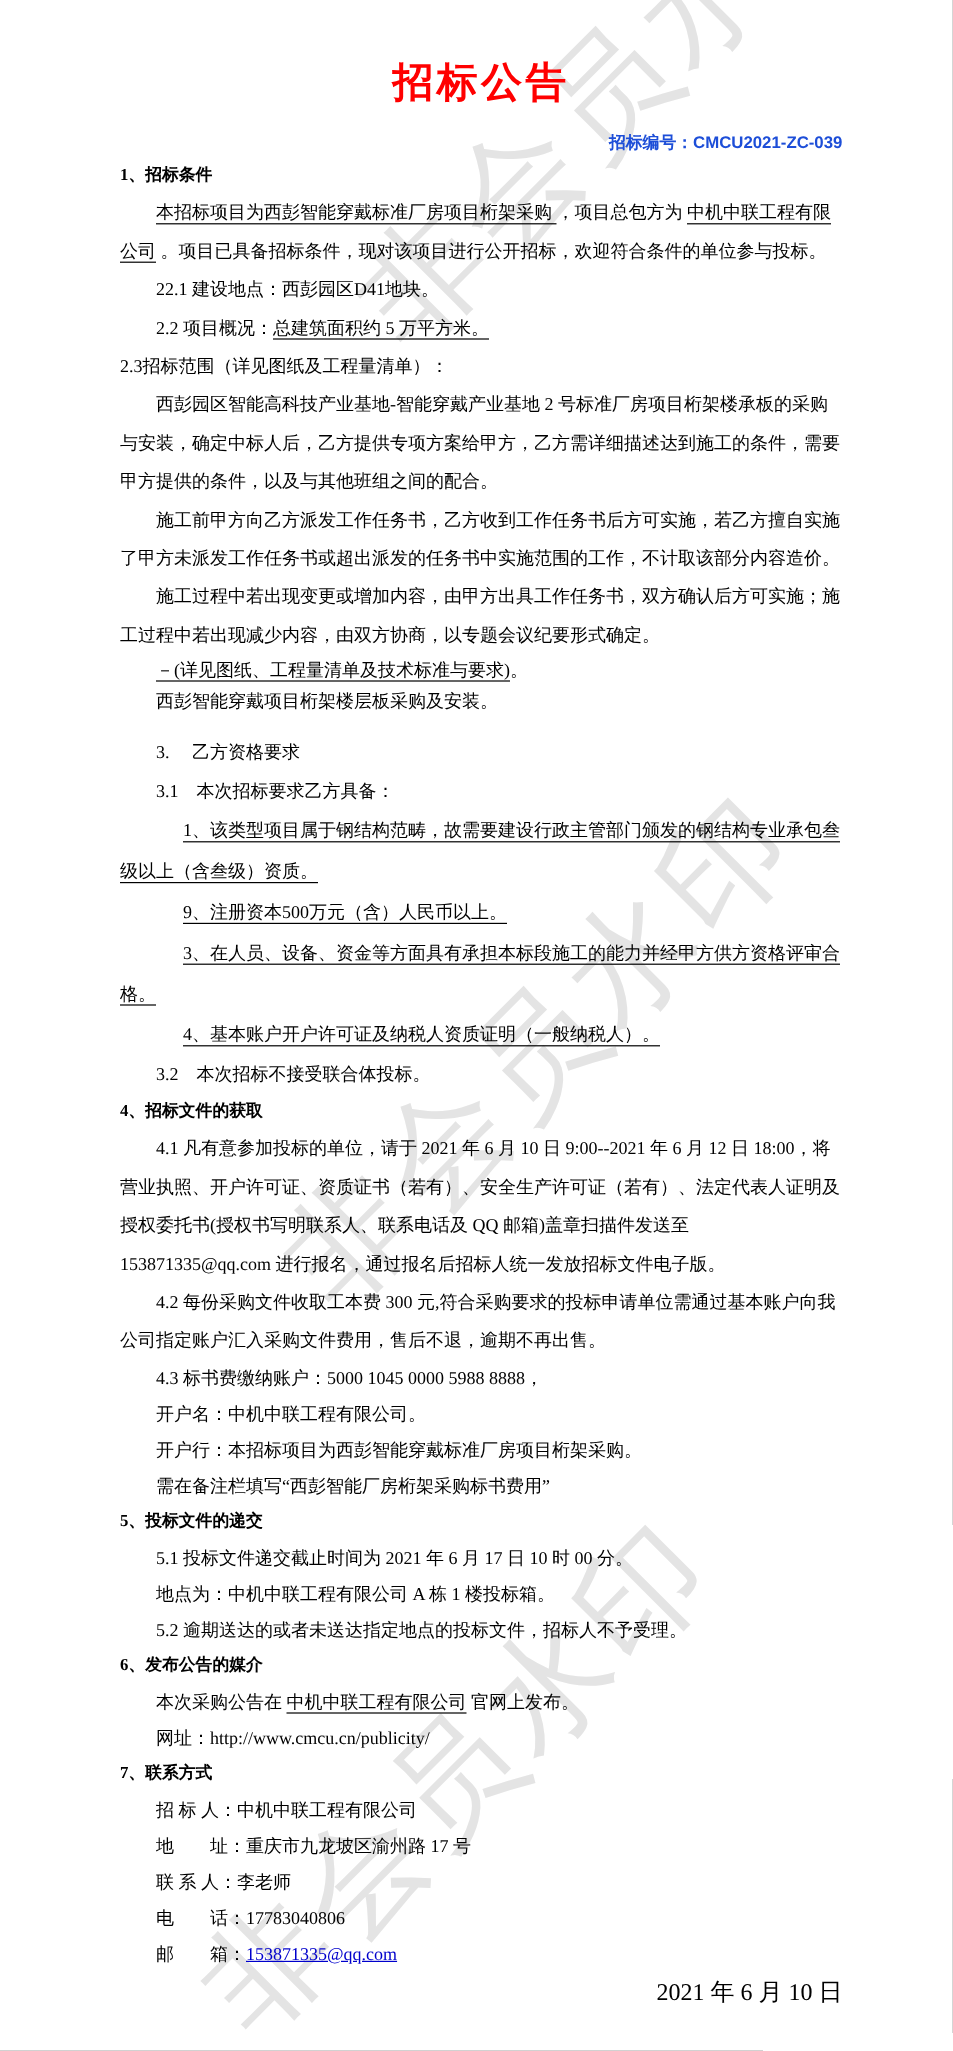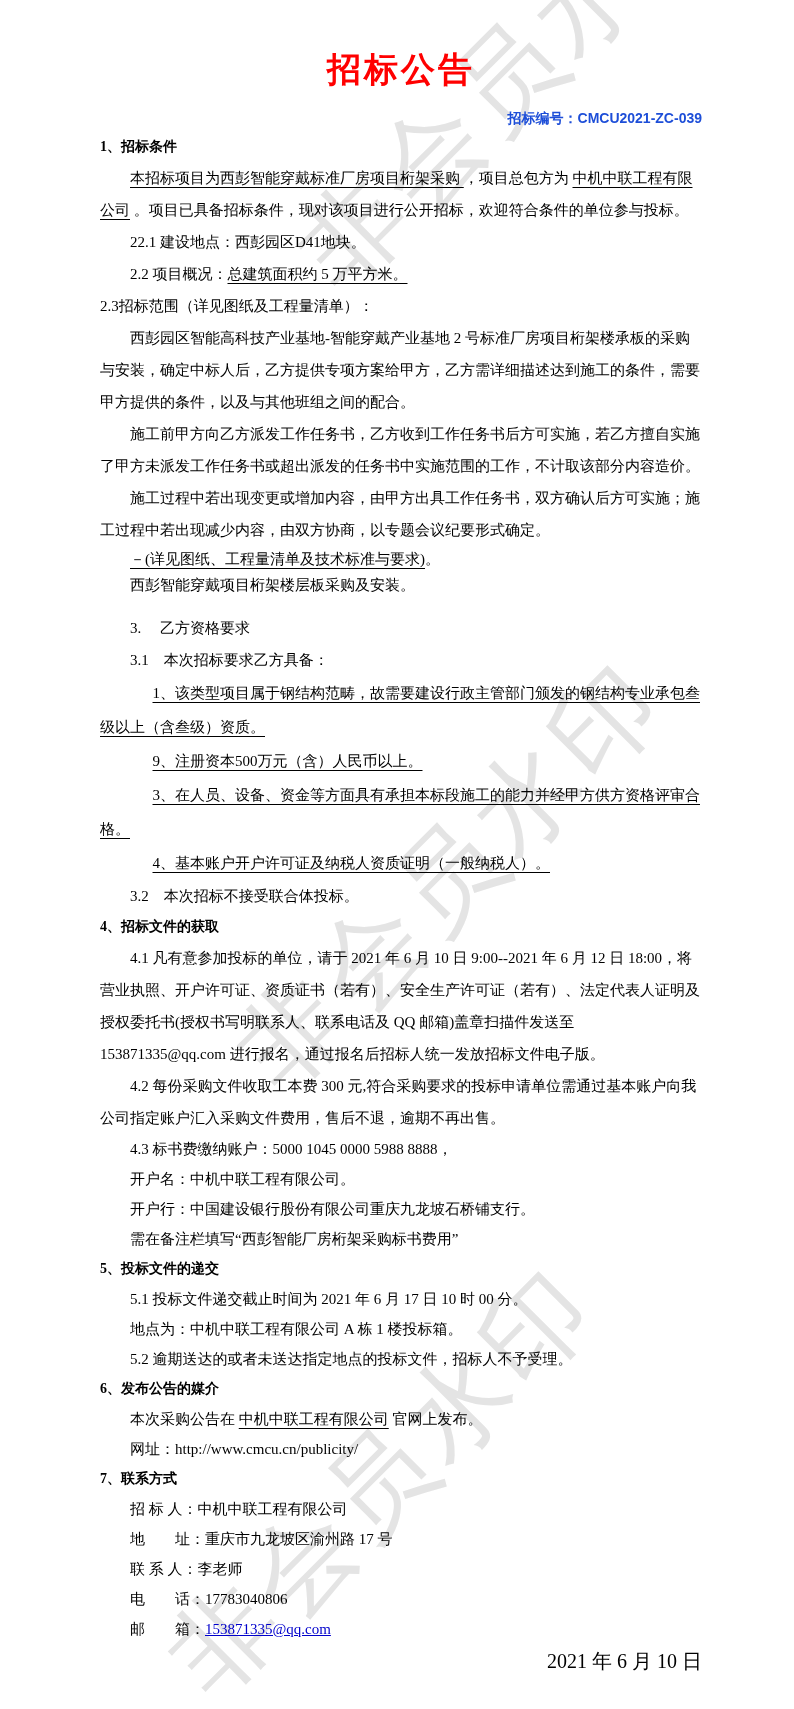--- a/index.html
+++ b/index.html
@@ -63,21 +63,21 @@
         <p class="para i3"><span class="u">1、该类型项目属于钢结构范畴，故需要建设行政主管部门颁发的钢结构专业承包叁级以上（含叁级）资质。</span></p>
         <p class="para i3"><span class="u">9、注册资本500万元（含）人民币以上。</span></p>
         <p class="para i3"><span class="u">3、在人员、设备、资金等方面具有承担本标段施工的能力并经甲方供方资格评审合格。</span></p>
         <p class="para i3"><span class="u">4、基本账户开户许可证及纳税人资质证明（一般纳税人）。</span></p>
         <p class="para i2"><span>3.2　本次招标不接受联合体投标。</span></p>
         <p class="para h"><span>4、招标文件的获取</span></p>
         <p class="para i2"><span>4.1 凡有意参加投标的单位，请于 2021 年 6 月 10 日 9:00--2021 年 6 月 12 日 18:00，将营业执照、开户许可证、资质证书（若有）、安全生产许可证（若有）、法定代表人证明及授权委托书(授权书写明联系人、联系电话及 QQ 邮箱)盖章扫描件发送至 153871335@qq.com 进行报名，通过报名后招标人统一发放招标文件电子版。</span></p>
         <p class="para i2"><span>4.2 每份采购文件收取工本费 300 元,符合采购要求的投标申请单位需通过基本账户向我公司指定账户汇入采购文件费用，售后不退，逾期不再出售。</span></p>
         <p class="para i2 lh30"><span>4.3 标书费缴纳账户：5000 1045 0000 5988 8888，</span></p>
         <p class="para i2 lh30"><span>开户名：中机中联工程有限公司。</span></p>
-        <p class="para i2 lh30"><span>开户行：中国建设银行股份有限公司重庆九龙坡石桥铺支行。</span></p>
+        <p class="para i2 lh30"><span>开户行：本招标项目为西彭智能穿戴标准厂房项目桁架采购。</span></p>
         <p class="para i2 lh30"><span>需在备注栏填写“西彭智能厂房桁架采购标书费用”</span></p>
         <p class="para h"><span>5、投标文件的递交</span></p>
         <p class="para i2 lh30"><span>5.1 投标文件递交截止时间为 2021 年 6 月 17 日 10 时 00 分。</span></p>
         <p class="para i2 lh30"><span>地点为：中机中联工程有限公司 A 栋 1 楼投标箱。</span></p>
         <p class="para i2 lh30"><span>5.2 逾期送达的或者未送达指定地点的投标文件，招标人不予受理。</span></p>
         <p class="para h"><span>6、发布公告的媒介</span></p>
         <p class="para i2 lh30"><span>本次采购公告在 </span><span class="u">中机中联工程有限公司</span><span> 官网上发布。</span></p>
         <p class="para i2 lh30"><span>网址：http://www.cmcu.cn/publicity/</span></p>
         <p class="para h"><span>7、联系方式</span></p>
         <p class="para i2 lh30"><span>招 标 人：中机中联工程有限公司</span></p>

